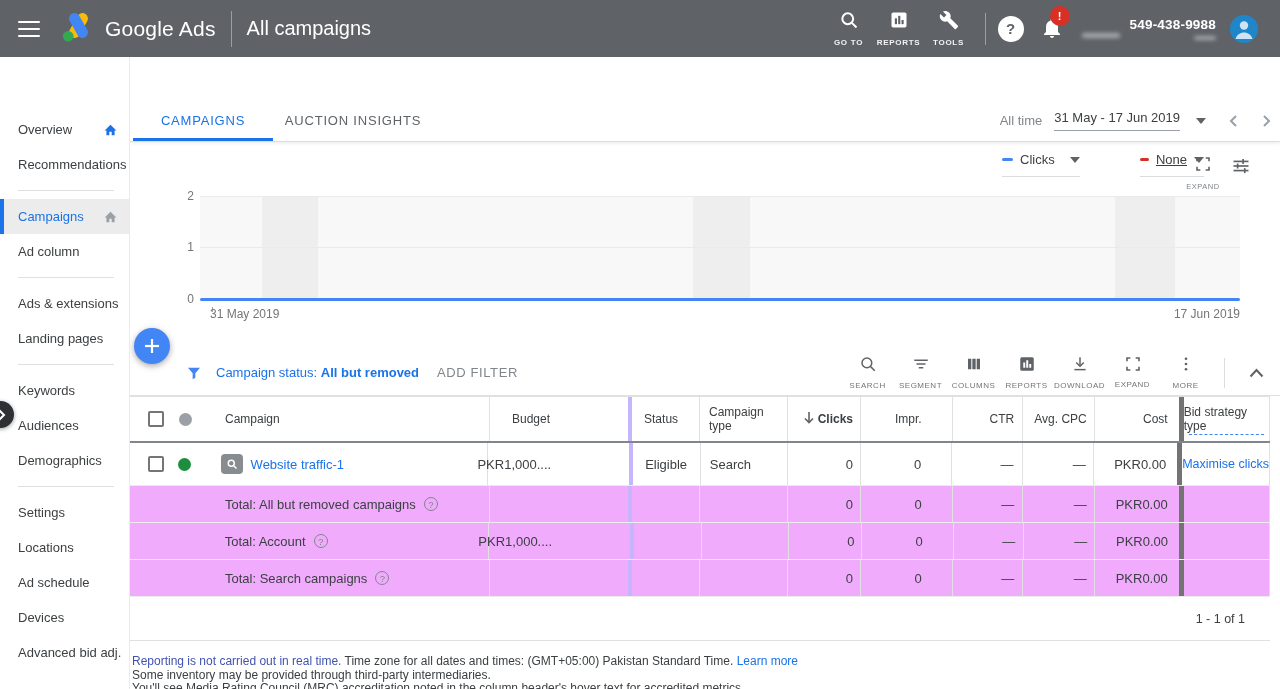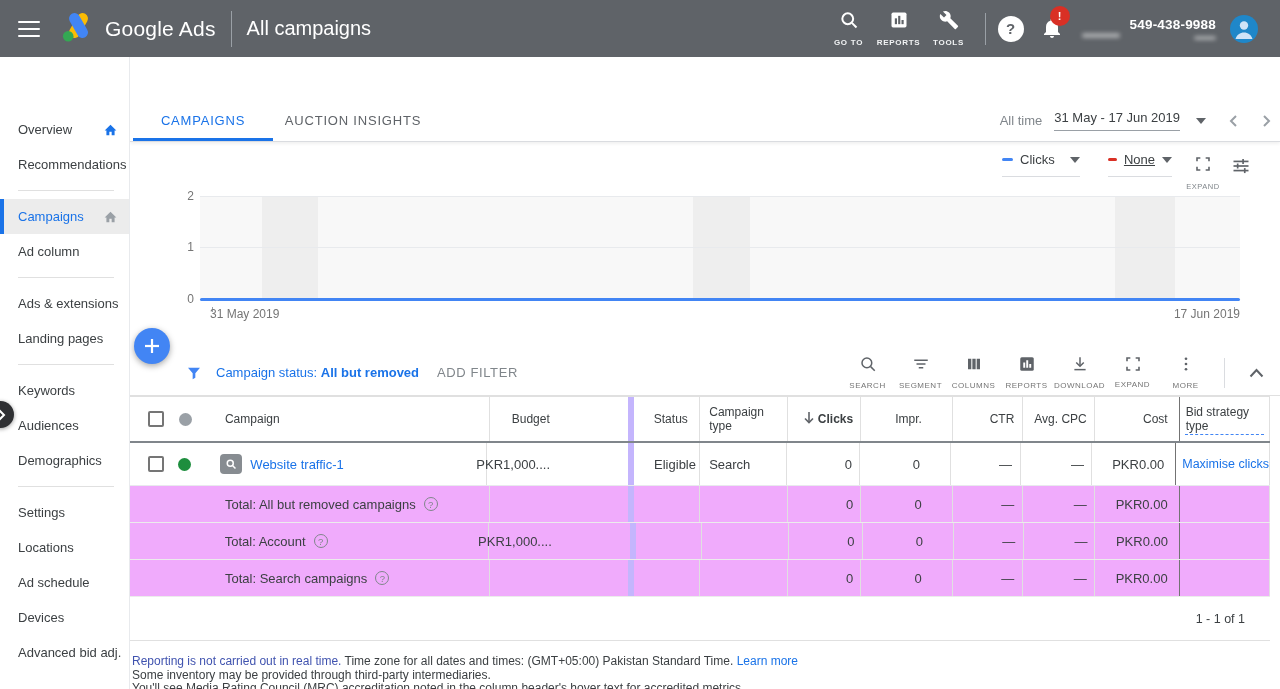--- a/index.html
+++ b/index.html
@@ -70,21 +70,21 @@
   .caret { width:0; height:0; border-left:5px solid transparent; border-right:5px solid transparent;
     border-top:6px solid #5f6368; display:inline-block; }
   .date-caret { margin-left:16px; cursor:pointer; }
   .date-chev { margin-left:22px; cursor:pointer; display:flex; }
 
   
   .chart-card { position:relative; height:208px; background:#fff; }
   .metric-ctrl { position:absolute; top:10px; display:flex; align-items:center; gap:7px;
     padding-bottom:9px; border-bottom:1px solid #dadce0; cursor:pointer; }
   .mc1 { left:872px; width:78px; }
-  .mc2 { left:978px; width:64px;text-decoration:underline; }
+  .mc2 { left:1010px; width:64px;text-decoration:underline; }
   .dash { width:11px; height:3.5px; border-radius:2px; }
   .metric-lbl { font-size:13px; color:#3c4043; }
   .metric-ctrl .caret { margin-left:auto; }
   .expand-ctrl { position:absolute; left:1051px; top:14px; width:44px; display:flex;
     flex-direction:column; align-items:center; cursor:pointer; color:#5f6368; }
   .expand-ctrl .lbl { font-size:7.5px; letter-spacing:.5px; color:#80868b; margin-top:6px; }
   .tune-btn { position:absolute; left:1101px; top:14px; cursor:pointer; color:#5f6368; }
 
   .gridline { position:absolute; left:70px; width:1040px; height:1px; background:#e8eaed; }
   .ylab { position:absolute; left:42px; width:22px; text-align:right; font-size:12px; color:#757575; }
@@ -120,31 +120,31 @@
   .trow-total { display:flex; align-items:center; height:37px; background:#f0abfc;
     border-bottom:1px solid #ececec; font-size:13px; }
   .c-cb { width:44px; display:flex; align-items:center; height:100%; }
   .checkbox { width:16px; height:16px; border:2px solid #757575; border-radius:2px; margin-left:18px; cursor:pointer; }
   .c-dot { width:32px; display:flex; align-items:center; height:100%; }
   .dot { width:13px; height:13px; border-radius:50%; margin-left:7px; }
   .c-campaign { width:302px; display:flex; align-items:center; height:100%; padding-left:19px; }
   .thead .c-campaign { padding-left:23px; }
   .c-budget { width:106px; text-align:right; padding-right:42px; height:100%; display:flex;
     align-items:center; justify-content:flex-end; border-left:1px solid #e0e0e0; }
-  .c-status { width:74px; padding-left:20px; height:100%; display:flex; align-items:center;
-    border-left:6px solid #c4b5fd;margin-left:36px; }
+  .c-status { width:74px; padding-left:12px; height:100%; display:flex; align-items:center;
+    border-left:4px solid #c4b5fd;margin-left:36px; }
   .c-type { width:92px; padding-left:9px; height:100%; display:flex; align-items:center;
     border-left:1px solid #e0e0e0; }
   .c-clicks { width:77px; padding-right:7px; } .c-impr { width:79px; padding-right:14px; }
   .c-ctr { width:74px; padding-right:8px;margin-left:16px; } .c-cpc { width:75px; padding-right:7px; }
   .c-cost { width:89px; padding-right:11px; }
   .c-clicks,.c-impr,.c-ctr,.c-cpc,.c-cost { text-align:right; height:100%; display:flex;
     align-items:center; justify-content:flex-end; border-left:1px solid #e0e0e0; }
-  .c-bid { width:96px; padding-left:6px; height:100%; display:flex; align-items:center;
-    border-left:1px solid #737373; border-right:1px solid #e0e0e0; position:relative; }
+  .c-bid { width:96px; padding-left:0; height:100%; display:flex; align-items:center;
+    border-left:5px solid #737373; border-right:1px solid #e0e0e0; position:relative; }
   .thead .c-bid::after { content:""; position:absolute; left:5px; right:5px; bottom:6px;
     border-bottom:1px dashed #4285f4; }
   .sort-wrap { display:flex; align-items:center; gap:3px; }
   .sort-wrap b { font-weight:700; }
   .camp-icon { width:22px; height:20px; border-radius:4px; background:#878c91; display:flex;
     align-items:center; justify-content:center; margin-right:8px; }
   .link { color:#1a73e8; cursor:pointer; }
   .bid-link { color:#1a73e8; font-size:12.5px; white-space:nowrap; cursor:pointer; }
   .qhelp { width:14px; height:14px; border-radius:50%; border:1px solid #80868b; color:#80868b;
     font-size:9.5px; display:inline-flex; align-items:center; justify-content:center;

